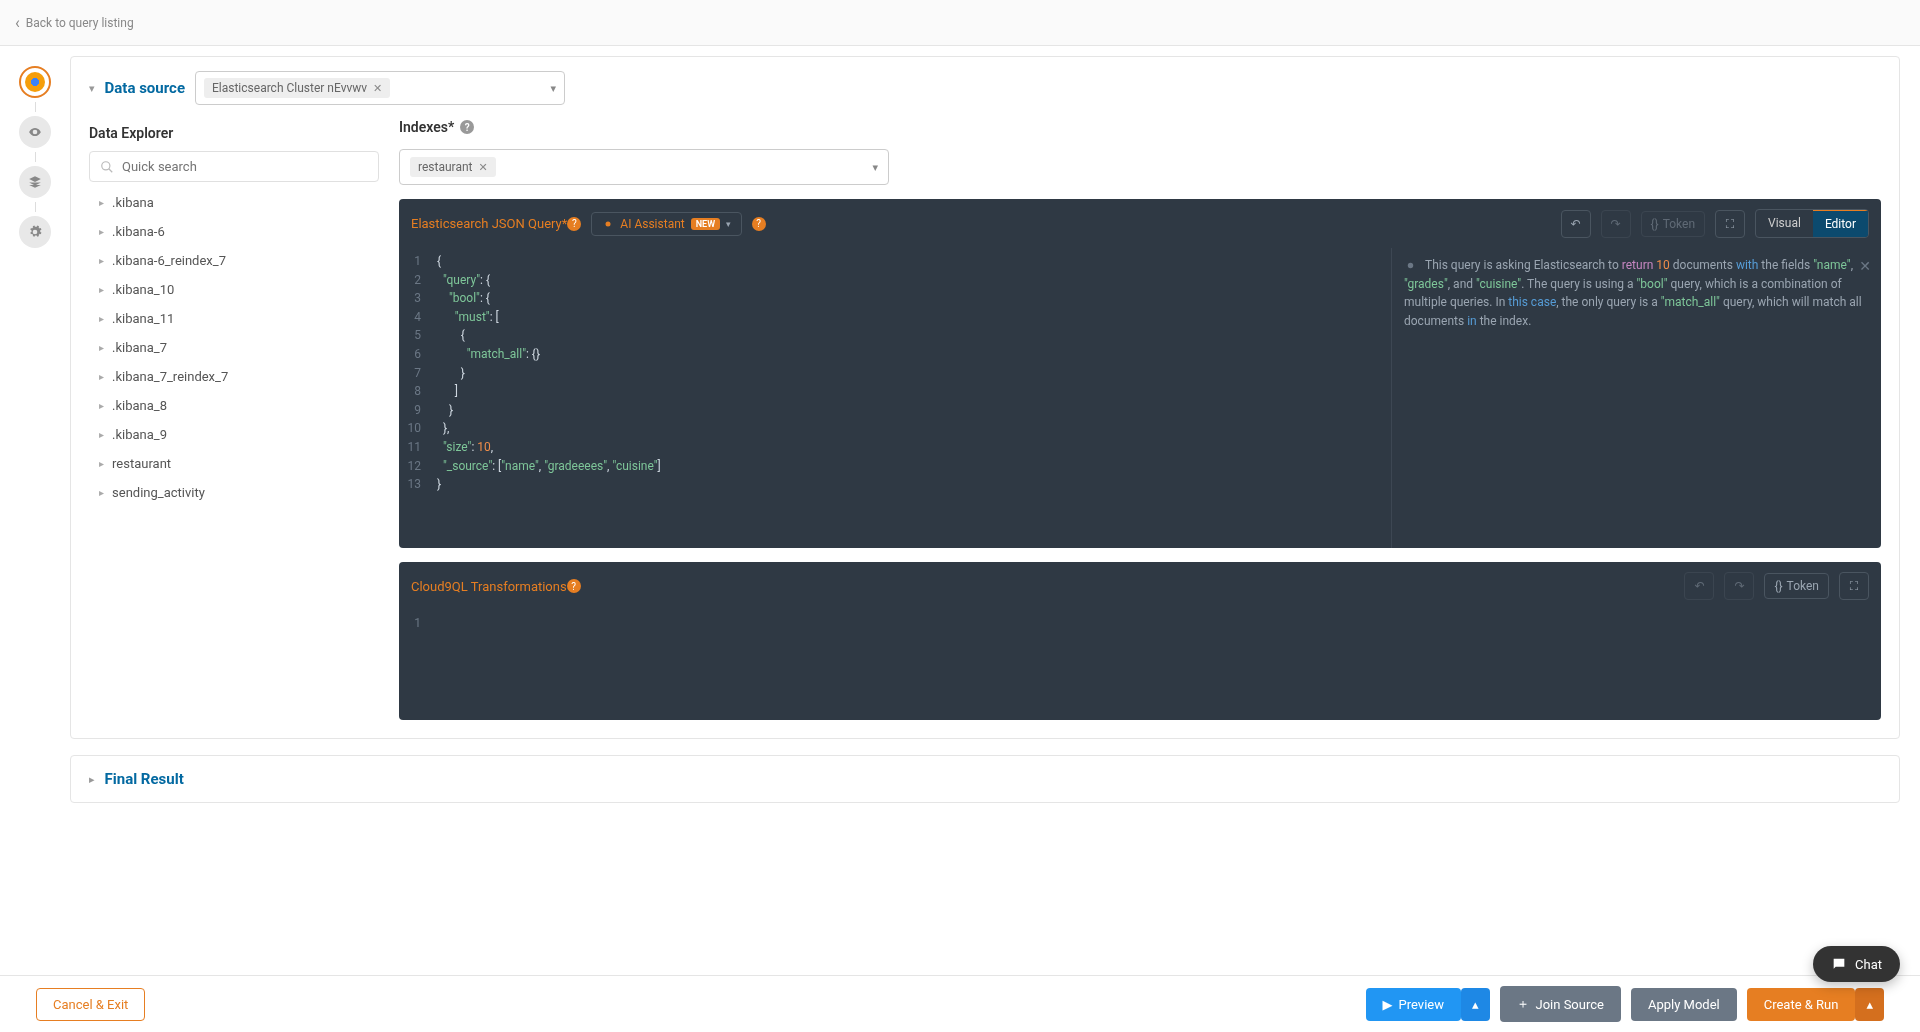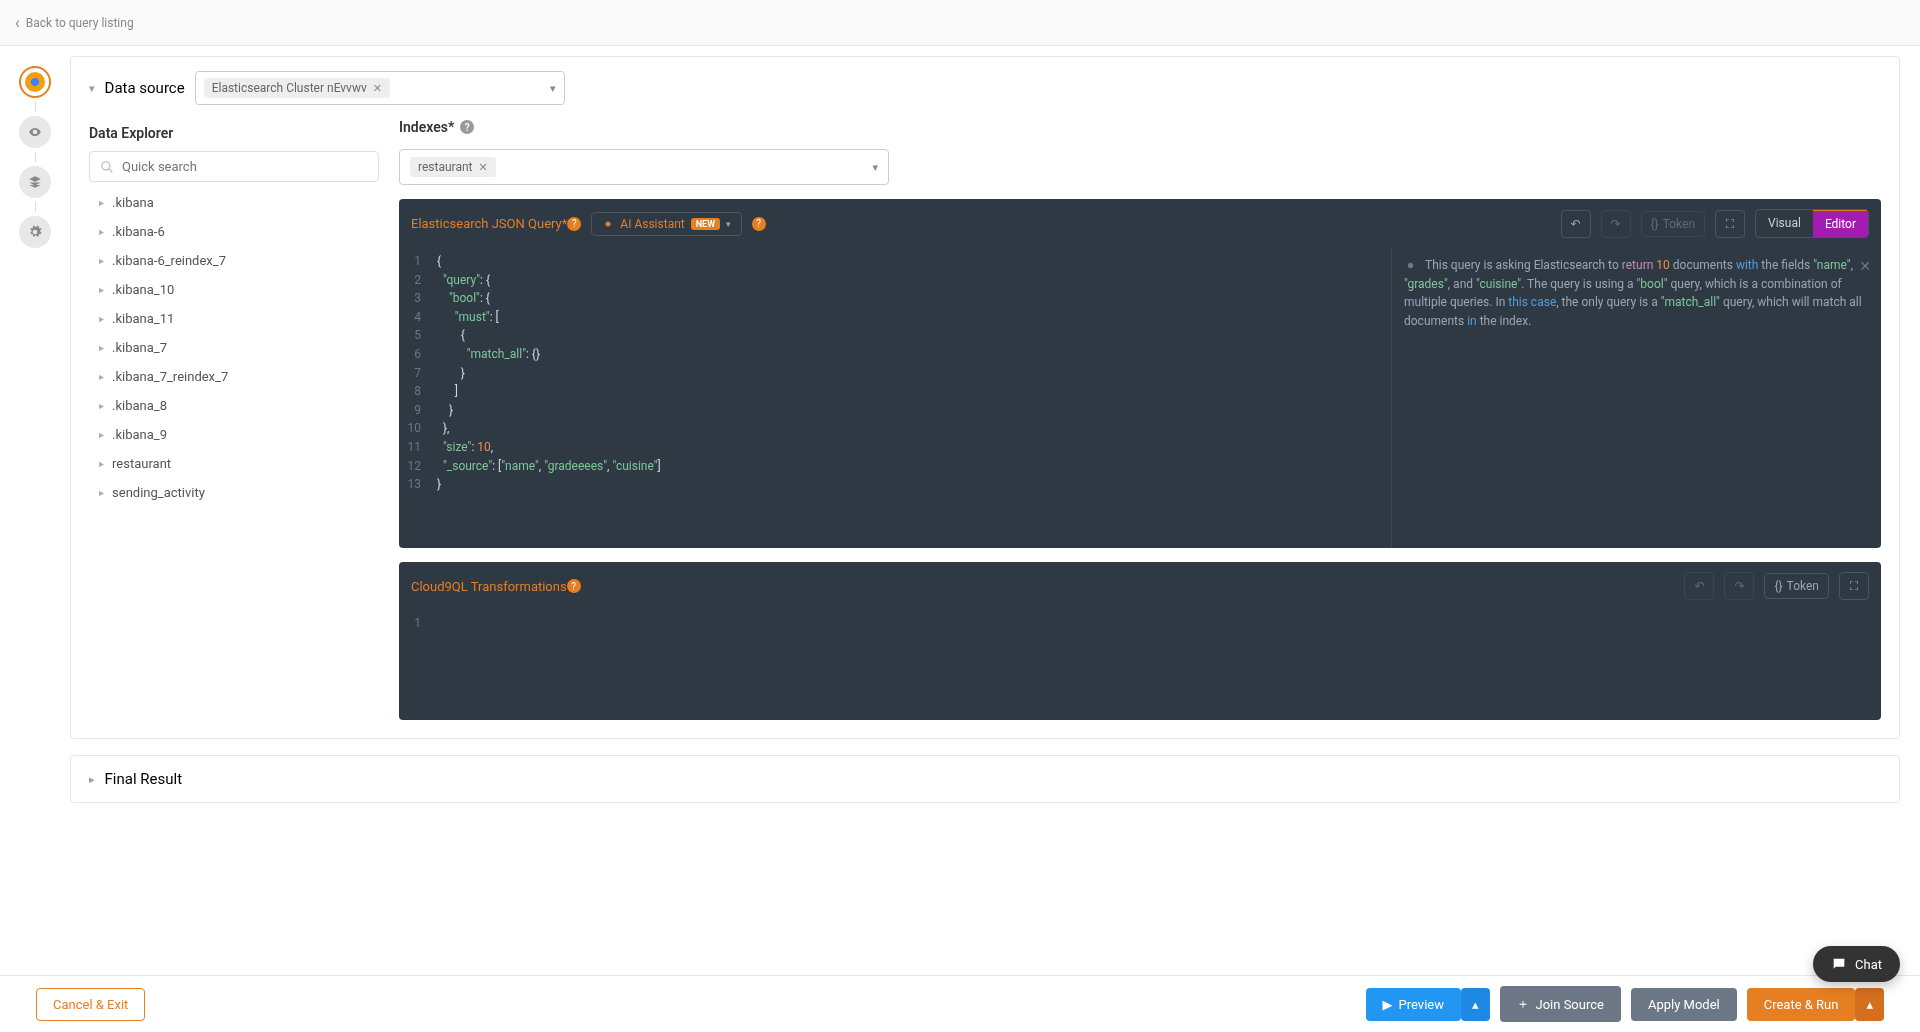--- a/index.html
+++ b/index.html
@@ -16,21 +16,21 @@
 .step-dot.active { background: #fff; border: 2px solid #e67e22; }
 .step-dot.active::after { content: ""; position: absolute; inset: 4px; border-radius: 50%; background: radial-gradient(circle, #3b82f6 30%, #f59e0b 30%); }
 .step-dot svg { width: 14px; height: 14px; fill: #888; }
 .step-connector { width: 1px; height: 10px; background: #ddd; margin: -10px 0; }
 
 .main { flex: 1; padding: 10px 20px 80px 0; }
 
 .panel { border: 1px solid #e5e5e5; border-radius: 4px; margin-bottom: 16px; background: #fff; }
 .panel-header { display: flex; align-items: center; gap: 10px; padding: 14px 18px; }
 .panel-header .chev { color: #999; cursor: pointer; font-size: 11px; }
-.panel-header .title { font-weight: 400; font-size: 15px; color: #000000; }
+.panel-header .title { font-weight: 700; font-size: 15px; color: #0369a1; }
 
 .chip-select { flex: 0 0 370px; border: 1px solid #ccc; border-radius: 4px; padding: 4px 8px; display: flex; align-items: center; justify-content: space-between; background: #fff; min-height: 34px; }
 .chip { background: #eee; border-radius: 3px; padding: 3px 8px; font-size: 12px; color: #666; display: inline-flex; align-items: center; gap: 6px; }
 .chip .x { cursor: pointer; color: #888; font-size: 11px; }
 .chev-down { color: #888; font-size: 11px; cursor: pointer; }
 
 .body-row { display: flex; gap: 20px; padding: 0 18px 18px; }
 .explorer { width: 290px; }
 .explorer-title { font-weight: 600; font-size: 14px; color: #333; margin: 6px 0 10px; }
 .search { display: flex; align-items: center; gap: 8px; border: 1px solid #e0e0e0; border-radius: 4px; padding: 7px 10px; margin-bottom: 6px; background: #fff; }
@@ -51,21 +51,21 @@
 .ai-btn { display: flex; align-items: center; gap: 6px; border: 1px solid #4a5560; padding: 4px 10px; border-radius: 4px; color: #e67e22; font-size: 12px; cursor: pointer; }
 .ai-btn .gear { width: 12px; height: 12px; }
 .badge-new { background: #e67e22; color: #fff; font-size: 9px; padding: 1px 5px; border-radius: 3px; font-weight: 600; }
 .spacer { flex: 1; }
 .tool-btn { width: 30px; height: 28px; border: 1px solid #4a5560; border-radius: 4px; display: flex; align-items: center; justify-content: center; color: #9aa5b1; cursor: pointer; font-size: 12px; }
 .tool-btn.disabled { opacity: 0.45; cursor: not-allowed; }
 .token-btn { border: 1px solid #4a5560; border-radius: 4px; padding: 5px 9px; color: #9aa5b1; font-size: 12px; display: flex; align-items: center; gap: 4px; cursor: pointer; }
 .token-btn.disabled { opacity: 0.45; }
 .seg { display: flex; border: 1px solid #4a5560; border-radius: 4px; overflow: hidden; }
 .seg > div { padding: 6px 12px; font-size: 12px; cursor: pointer; color: #ccc; }
-.seg > div.active { background: #a21caf; color: #fff; border-top: 2px solid #e67e22; margin-top: -1px; }
+.seg > div.active { background: #0c4a6e; color: #fff; border-top: 2px solid #e67e22; margin-top: -1px; }
 
 .editor-body { display: flex; min-height: 300px; }
 .code-pane { flex: 1; display: flex; font-family: ui-monospace, Menlo, Consolas, monospace; font-size: 12px; line-height: 1.55; }
 .gutter { width: 30px; text-align: right; padding: 4px 8px 4px 4px; color: #6b7785; user-select: none; }
 .code-text { flex: 1; padding: 4px 8px; white-space: pre; color: #cdd6df; }
 .code-text .k { color: #7ec699; }
 .code-text .n { color: #f08d49; }
 .code-text .s { color: #7ec699; }
 
 .explain-pane { width: 490px; border-left: 1px solid #3d4753; padding: 8px 14px 8px 12px; font-family: ui-monospace, Menlo, Consolas, monospace; font-size: 12px; line-height: 1.55; color: #9aa5b1; position: relative; }

